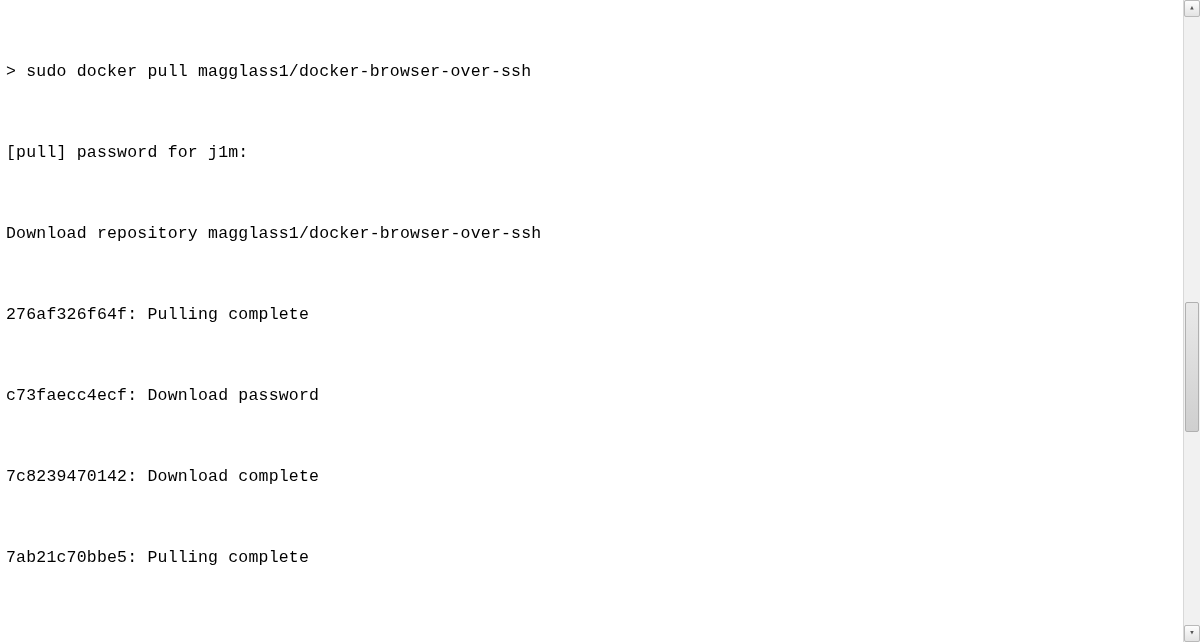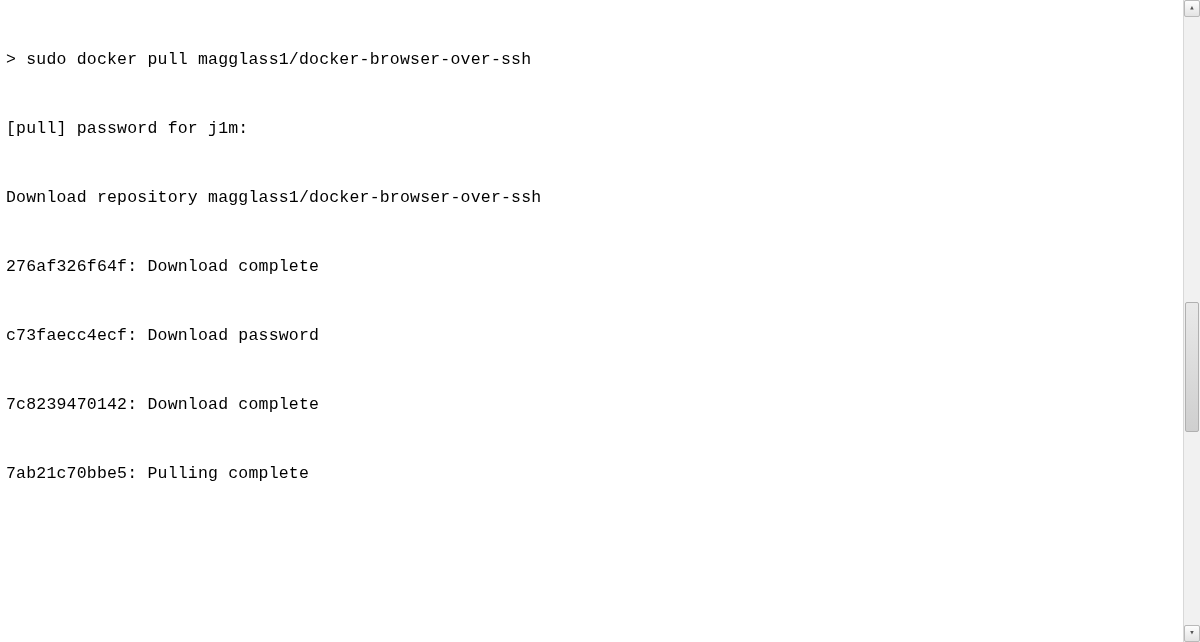--- a/index.html
+++ b/index.html
@@ -18,21 +18,21 @@
     width: 1200px;
     height: 642px;
   }
   .terminal {
     flex: 1 1 auto;
     padding: 2px 6px 0 6px;
     white-space: pre;
     overflow: hidden;
     letter-spacing: 0.2px;
   }
-  .terminal .line { display: block; }
+  .terminal .line { display: block; margin-top: 12px; }
   
   .scrollbar {
     flex: 0 0 17px;
     width: 17px;
     height: 100%;
     background: #ededed;
     border-left: 1px solid #d8d8d8;
     display: flex;
     flex-direction: column;
   }
@@ -65,21 +65,21 @@
 </style>
 </head>
 <body>
 
 <div class="viewport">
 
   <div class="terminal">
     <span class="line">&gt; sudo docker pull magglass1/docker-browser-over-ssh</span>
     <span class="line">[pull] password for j1m:</span>
     <span class="line">Download repository magglass1/docker-browser-over-ssh</span>
-    <span class="line">276af326f64f: Download complete</span>
+    <span class="line">276af326f64f: Pulling complete</span>
     <span class="line">c73faecc4ecf: Download password</span>
     <span class="line">7c8239470142: Download complete</span>
     <span class="line">7ab21c70bbe5: Pulling complete</span>
     
     
     
     
     
     
     

